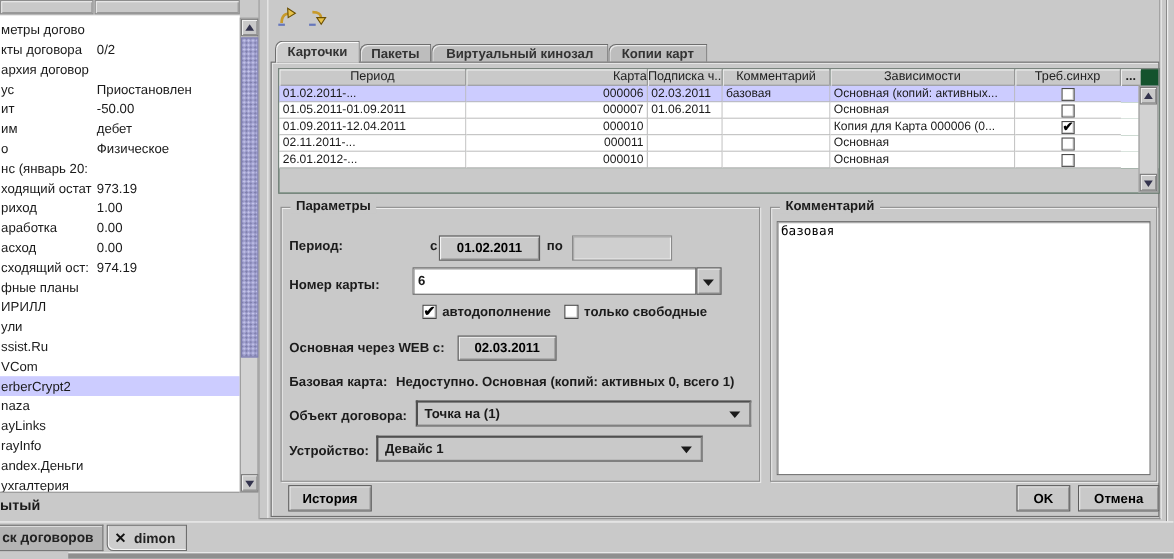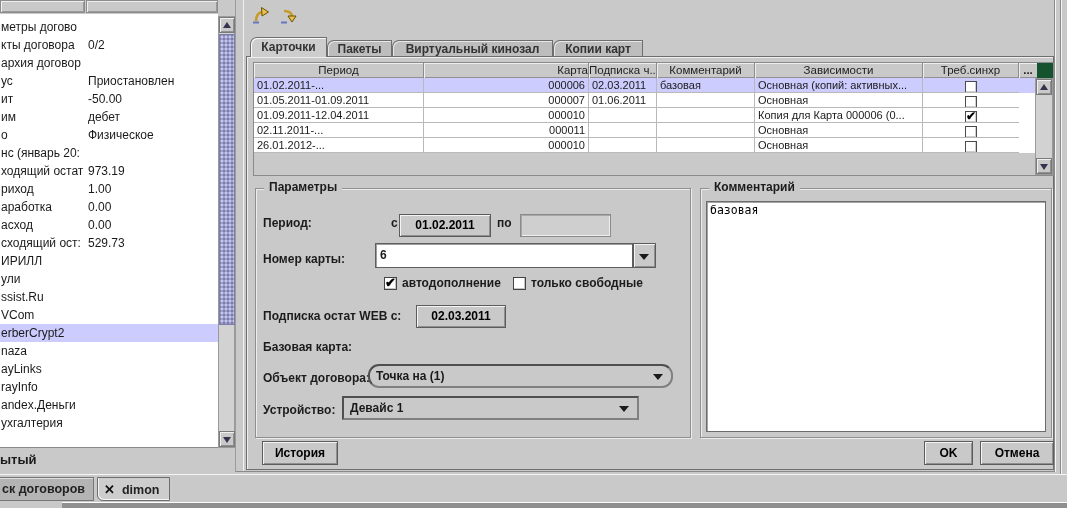--- a/index.html
+++ b/index.html
@@ -171,21 +171,25 @@
     <div class="srow">
         <span class="sl">аработка</span>
         <span class="sv">0.00</span>
       </div>
     <div class="srow">
         <span class="sl">асход</span>
         <span class="sv">0.00</span>
       </div>
     <div class="srow">
         <span class="sl">сходящий ост:</span>
-        <span class="sv">529.73</span>
+        <span class="sv">974.19</span>
+      </div>
+    <div class="srow">
+        <span class="sl">фные планы</span>
+        <span class="sv"></span>
       </div>
     <div class="srow">
         <span class="sl">ИРИЛЛ</span>
         <span class="sv"></span>
       </div>
     <div class="srow">
         <span class="sl">ули</span>
         <span class="sv"></span>
       </div>
     <div class="srow">
@@ -341,27 +345,28 @@
   <div class="abs combo-edit" style="left:375px;top:243px;width:258px;height:25px;">6</div>
   <div class="abs combo-arrow-btn" style="left:633px;top:243px;height:25px;">
       <span class="tri-sm" style="right:6px;"></span>
     </div>
 
   <span class="abs chk checked" style="left:384px;top:277px;"></span>
   <span class="abs lbl" style="left:402px;top:276px;">автодополнение</span>
   <span class="abs chk" style="left:513px;top:277px;"></span>
   <span class="abs lbl" style="left:531px;top:276px;">только свободные</span>
 
-  <span class="abs lbl" style="left:263px;top:309px;">Подписка остат WEB с:</span>
+  <span class="abs lbl" style="left:263px;top:309px;">Основная через WEB с:</span>
   <div class="abs btn datebtn" style="left:416px;top:305px;width:90px;height:23px;">02.03.2011</div>
 
   <span class="abs lbl" style="left:263px;top:340px;">Базовая карта:</span>
+  <span class="abs lbl" style="left:360px;top:340px;">Недоступно. Основная (копий: активных 0, всего 1)</span>
 
   <span class="abs lbl" style="left:263px;top:371px;">Объект договора:</span>
-  <div class="abs flatcombo" style="left:368px;top:364px;width:305px;height:24px;line-height:20px;border-radius:11px;">
+  <div class="abs flatcombo" style="left:378px;top:364px;width:305px;height:24px;line-height:20px;">
     <span>Точка на (1)</span>
     <span class="tri-sm"></span>
   </div>
 
   <span class="abs lbl" style="left:263px;top:403px;">Устройство:</span>
   <div class="abs flatcombo" style="left:342px;top:396px;width:297px;height:24px;line-height:20px;">
     <span>Девайс 1</span>
     <span class="tri-sm"></span>
   </div>
 

